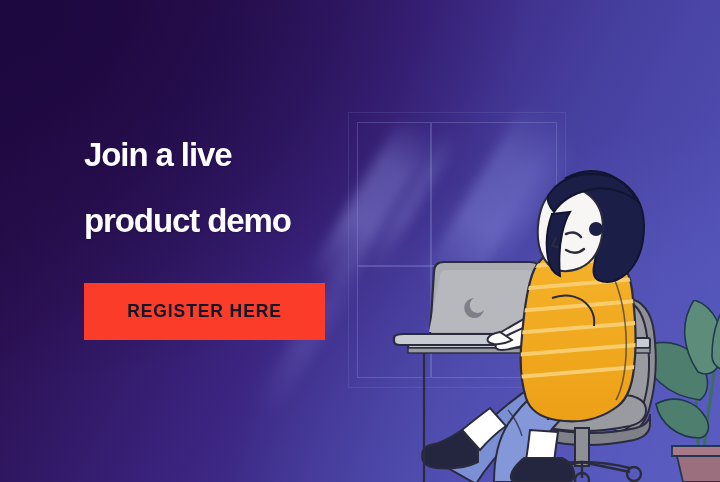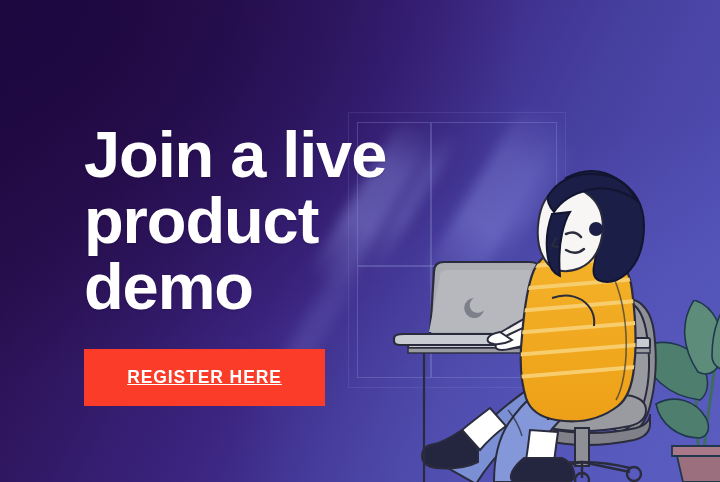--- a/index.html
+++ b/index.html
@@ -51,40 +51,39 @@
   }
   .frame-outer {
     position:absolute; left:348px; top:112px; width:218px; height:276px;
     border:1.5px solid rgba(168,176,232,.13);
   }
 
   
   .copy { position:absolute; left:84px; top:122px; width:400px; }
   .headline {
     color:#ffffff;
-    font-size:65px;
+    font-size:33px;
     line-height:66px;
     font-weight:700;
     letter-spacing:-1.1px;
     white-space:pre-line;
     text-shadow:0 1px 2px rgba(20,6,45,.25);
   }
   .cta {
     display:block;
     margin-top:29px;
     width:241px; height:57px;
     background:#fa3c28;
-    color:#ffffff;
+    color:#0f172a;
     border:none;
     font-size:17.5px;
     font-weight:700;
     letter-spacing:.9px;
     cursor:pointer;
     font-family:"Liberation Sans", sans-serif;
-    text-decoration:underline;
   }
 
   
   .illustration { position:absolute; left:0; top:0; width:720px; height:482px; pointer-events:none; }
 </style>
 </head>
 <body>
 
 <div id="banner">
 

